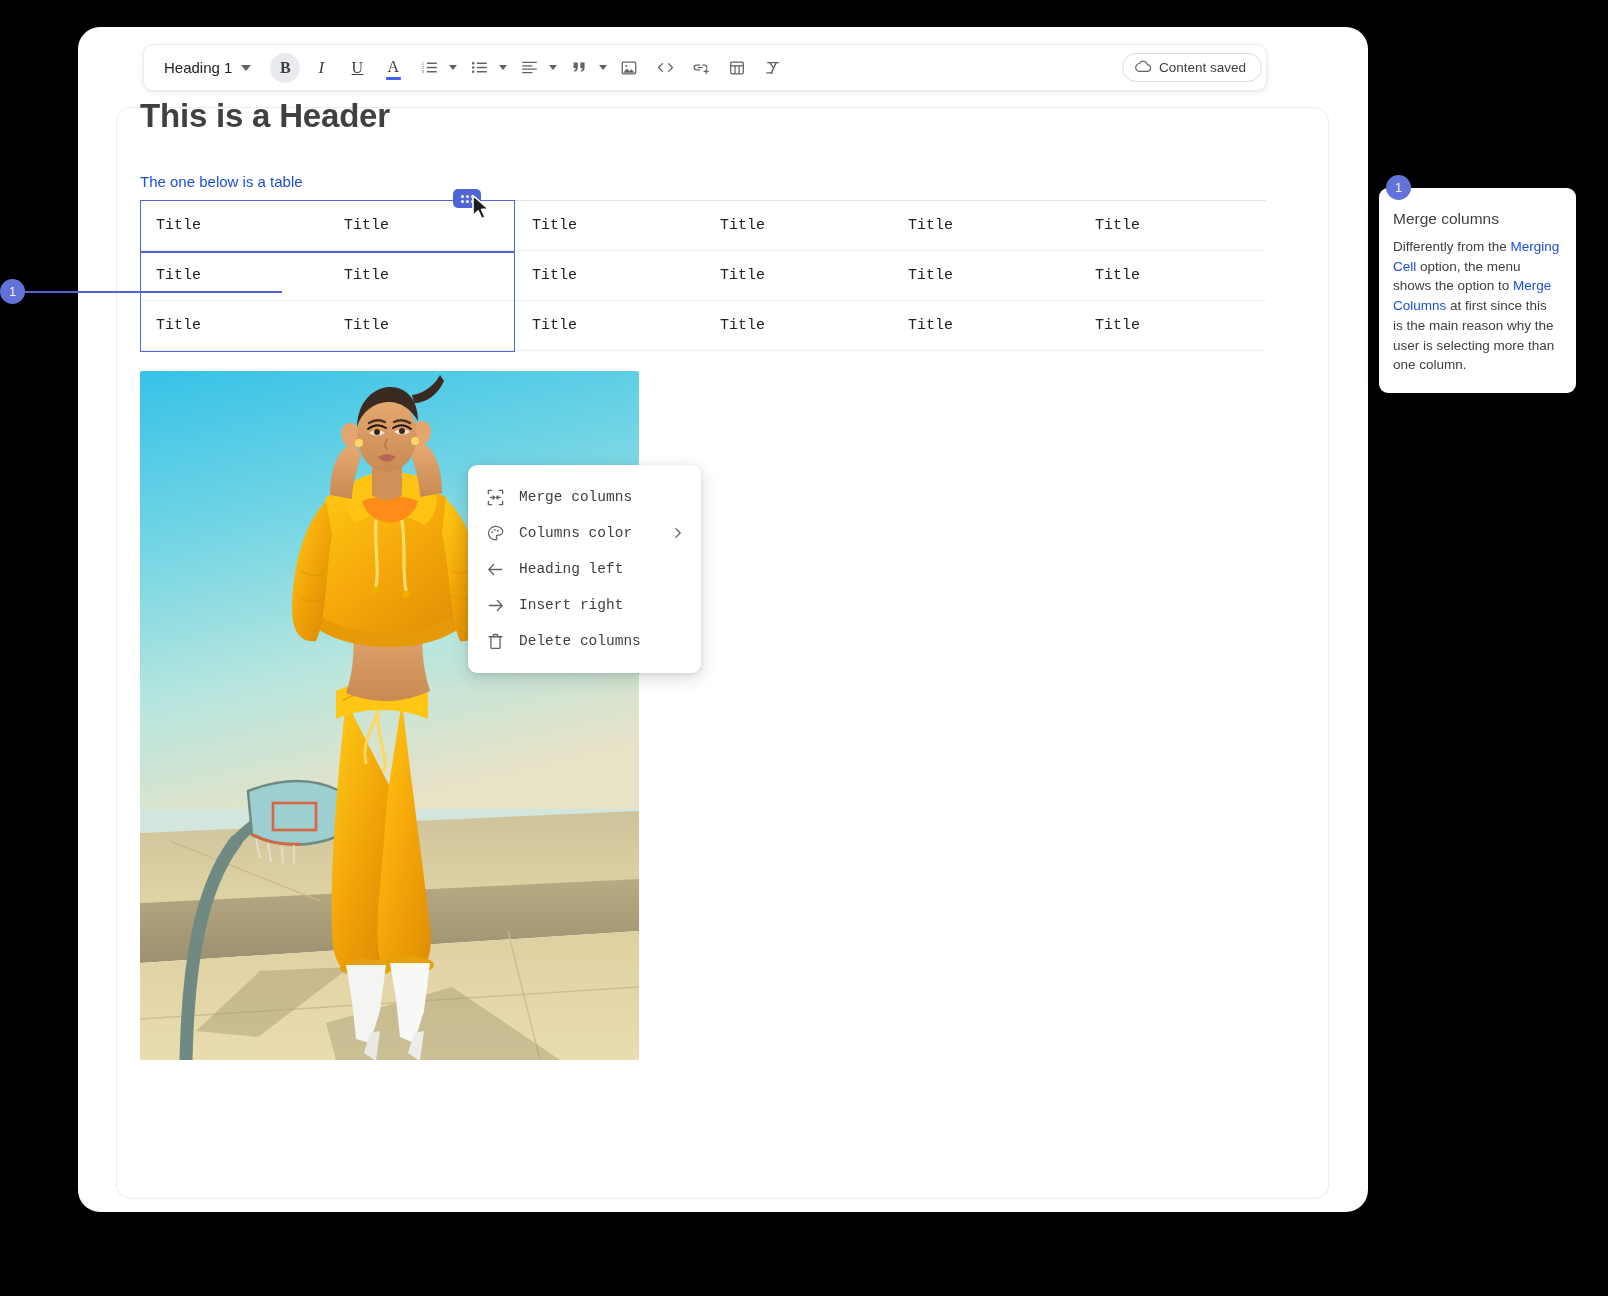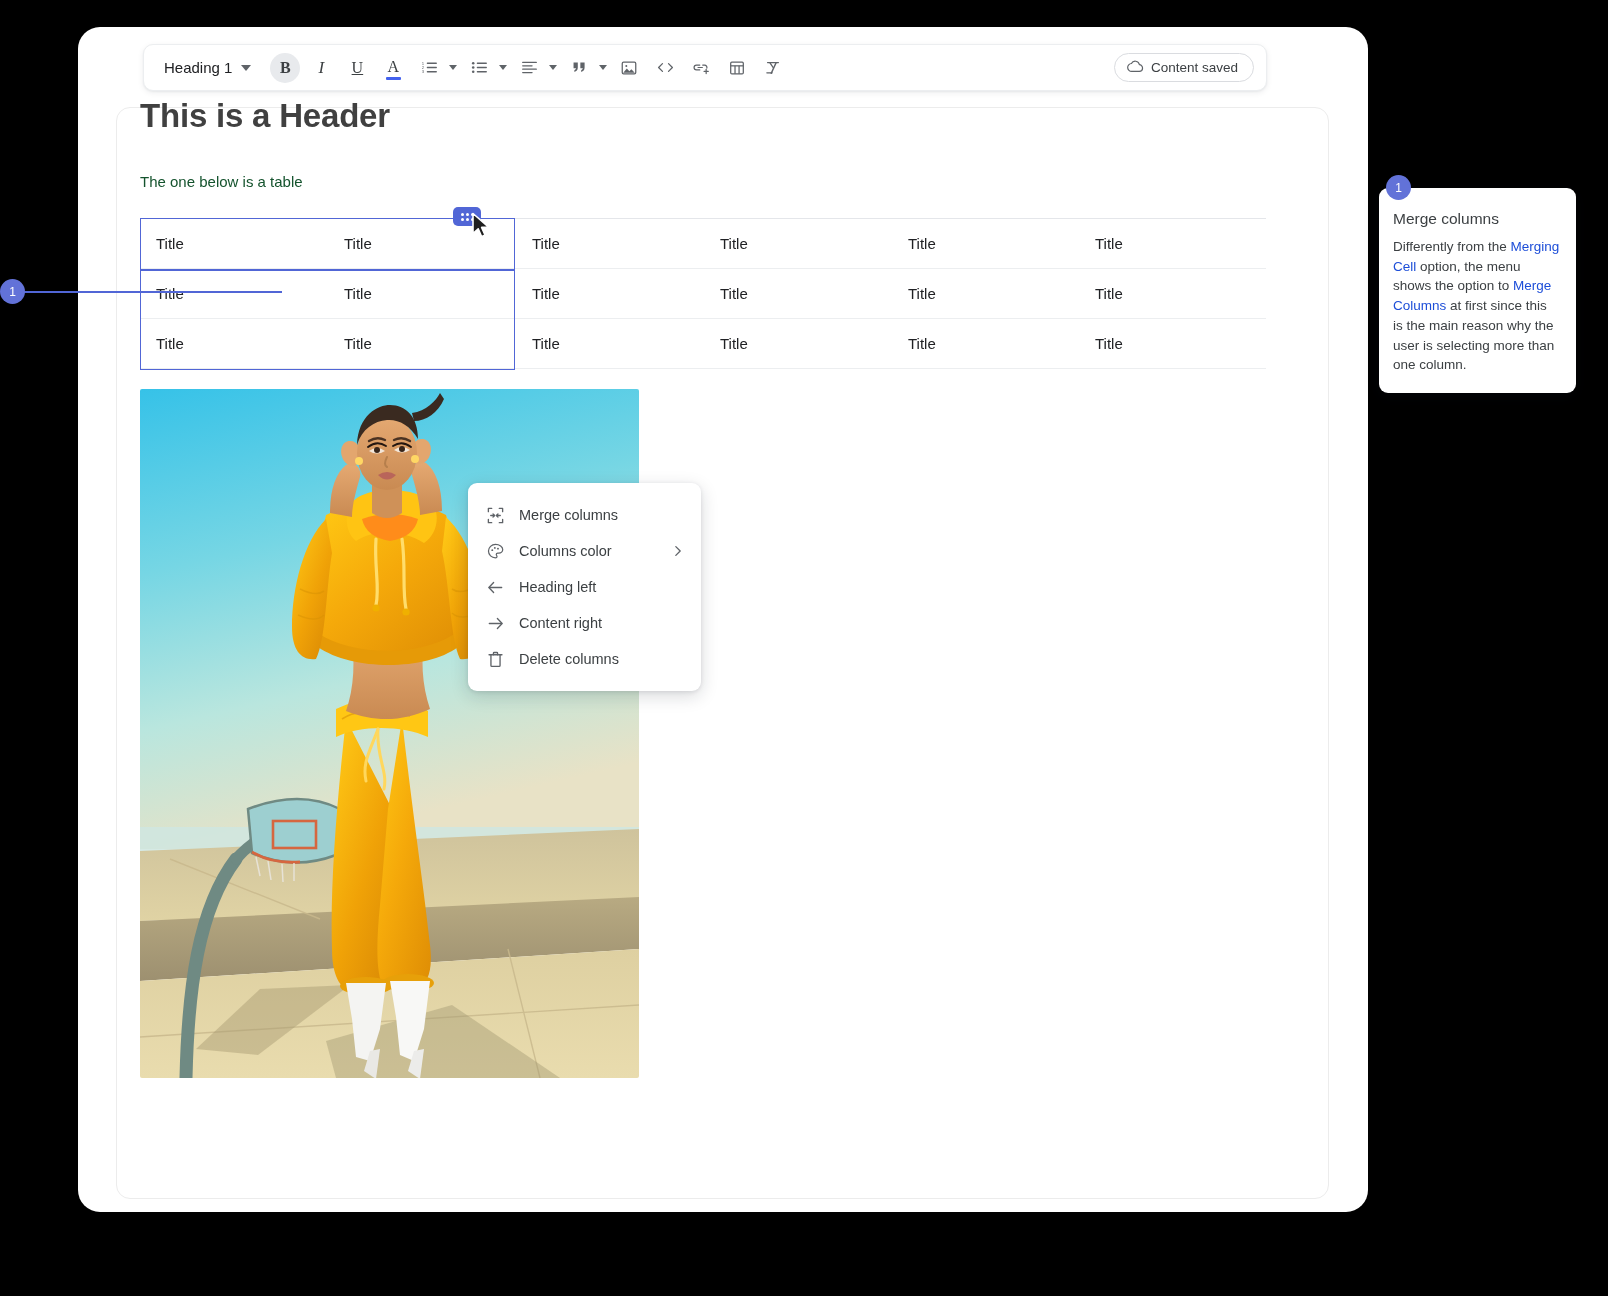--- a/index.html
+++ b/index.html
@@ -43,21 +43,21 @@
   .toolbar {
     position: absolute;
     left: 65px; top: 17px;
     width: 1124px; height: 47px;
     background: #ffffff;
     border: 1px solid #eceef0;
     border-radius: 10px;
     box-shadow: 0 2px 6px rgba(16,24,40,0.07), 0 1px 2px rgba(16,24,40,0.05);
     display: flex;
     align-items: center;
-    padding: 0 12px 0 18px;
+    padding: 0 4px 0 18px;
     gap: 0px;
   }
   .tb-style-select {
     display: flex; align-items: center; gap: 9px;
     font-size: 15px; color: #202124;
     padding: 4px 6px 4px 2px;
     cursor: pointer; white-space: nowrap;
     margin-right: 10px;
   }
   .caret-dn {
@@ -121,26 +121,26 @@
   }
   .doc-h1 {
     font-size: 33px;
     font-weight: bold;
     color: #404040;
     margin: 0 0 38px 0;
     letter-spacing: -0.2px;
   }
   .doc-p {
     font-size: 15px;
-    color: #14532d;
+    color: #1d4ed8;
     margin: 0;
   }
 
   
-  .tbl-wrap { position: relative; margin-top: 28px; }
+  .tbl-wrap { position: relative; margin-top: 10px; font-family: Liberation Mono, monospace; }
   table.doc-table {
     border-collapse: collapse;
     width: 1126px;
     table-layout: fixed;
   }
   table.doc-table td {
     height: 50px;
     font-size: 15px;
     color: #202124;
     padding: 0 16px;
@@ -532,21 +532,21 @@
 
           <div class="ctx-item">
             <span class="ctx-ico">
               <svg width="19" height="19" viewBox="0 0 20 20">
                 <g fill="none" stroke="#5f6368" stroke-width="1.4" stroke-linecap="round" stroke-linejoin="round">
                   <line x1="3.5" y1="10" x2="16.5" y2="10"></line>
                   <polyline points="12,4.8 17,10 12,15.2"></polyline>
                 </g>
               </svg>
             </span>
-            <span class="ctx-label">Content right</span>
+            <span class="ctx-label">Insert right</span>
           </div>
 
           <div class="ctx-item">
             <span class="ctx-ico">
               <svg width="19" height="19" viewBox="0 0 20 20">
                 <g fill="none" stroke="#5f6368" stroke-width="1.4" stroke-linecap="round" stroke-linejoin="round">
                   <line x1="3.2" y1="5" x2="16.8" y2="5"></line>
                   <path d="M5.2 5.2v11.1a1 1 0 0 0 1 1h7.6a1 1 0 0 0 1-1V5.2"></path>
                   <path d="M7.8 5V3.4a.8.8 0 0 1 .8-.8h2.8a.8.8 0 0 1 .8.8V5"></path>
                 </g>

